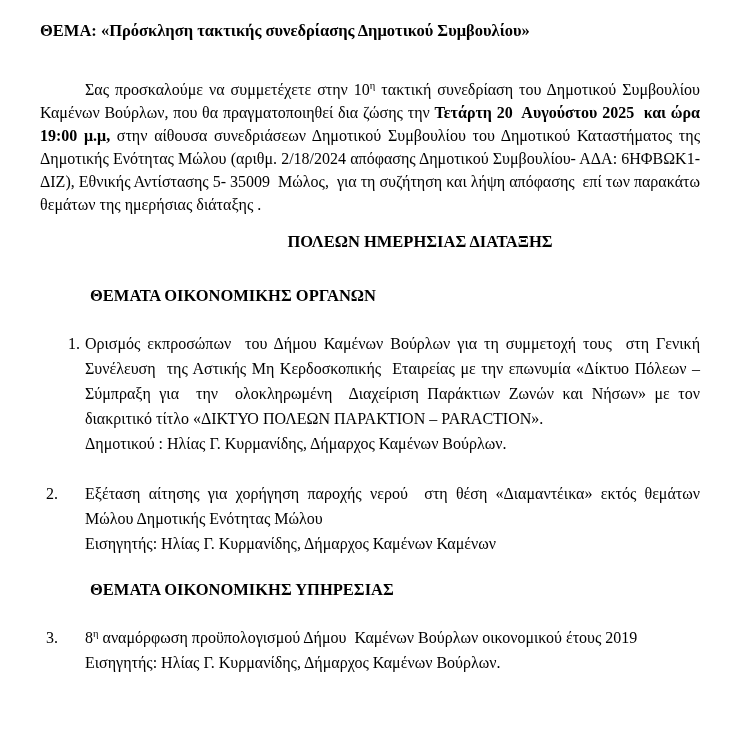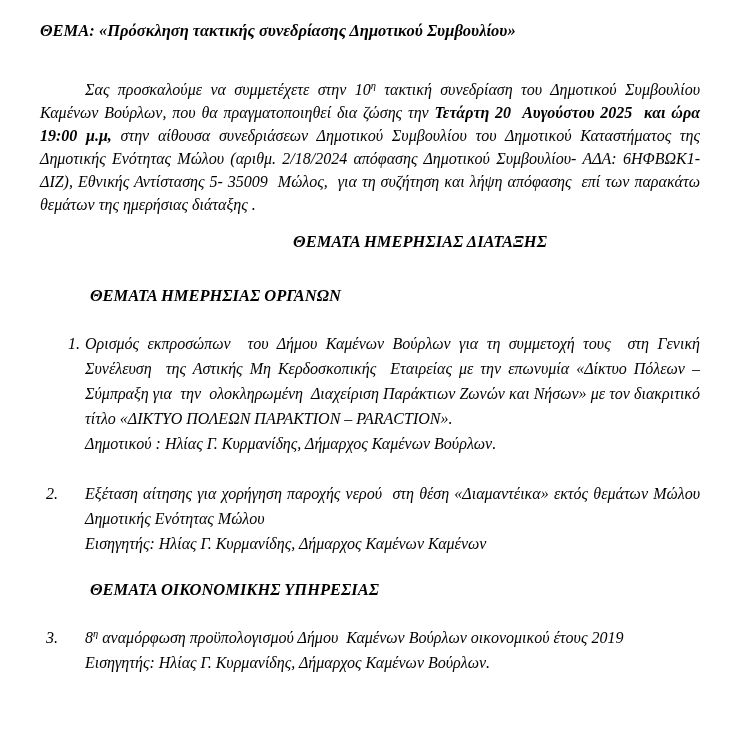--- a/index.html
+++ b/index.html
@@ -11,21 +11,20 @@
     width: 750px;
     height: 753px;
     overflow: hidden;
     color: #000000;
     font-family: "Liberation Serif", "DejaVu Serif", serif;
   }
   .page {
     box-sizing: border-box;
     width: 740px;
     padding: 20px 40px 0 40px;
-    font-style: italic;
   }
   .subject {
     margin: 0;
     font-size: 16.5px;
     line-height: 22px;
     font-weight: 700;
     white-space: pre-wrap;
   }
   .intro {
     margin: 36px 0 0 0;
@@ -76,23 +75,23 @@
 </style>
 </head>
 <body>
 
 <div class="page">
 
   <p class="subject"><b>ΘΕΜΑ: </b><b>«Πρόσκληση τακτικής συνεδρίασης Δημοτικού Συμβουλίου»</b></p>
 
   <p class="intro"><span>Σας προσκαλούμε να συμμετέχετε στην 10</span><sup>η</sup><span> τακτική συνεδρίαση του Δημοτικού Συμβουλίου Καμένων Βούρλων, που θα πραγματοποιηθεί δια ζώσης την </span><b>Τετάρτη 20  Αυγούστου 2025  και ώρα 19:00 μ.μ,</b><span> στην αίθουσα συνεδριάσεων Δημοτικού Συμβουλίου του Δημοτικού Καταστήματος της Δημοτικής Ενότητας Μώλου (αριθμ. 2/18/2024 απόφασης Δημοτικού Συμβουλίου- ΑΔΑ: 6ΗΦΒΩΚ1-ΔΙΖ), Εθνικής Αντίστασης 5- 35009  Μώλος,  για τη συζήτηση και λήψη απόφασης  επί των παρακάτω θεμάτων της ημερήσιας διάταξης .</span></p>
 
-  <h2 class="agenda-heading">ΘΕΜΑΤΑ ΗΜΕΡΗΣΙΑΣ ΔΙΑΤΑΞΗΣ</h2>
+  <h2 class="agenda-heading">ΠΟΛΕΩΝ ΗΜΕΡΗΣΙΑΣ ΔΙΑΤΑΞΗΣ</h2>
 
-  <h3 class="section-heading">ΘΕΜΑΤΑ ΗΜΕΡΗΣΙΑΣ ΟΡΓΑΝΩΝ</h3>
+  <h3 class="section-heading">ΘΕΜΑΤΑ ΟΙΚΟΝΟΜΙΚΗΣ ΟΡΓΑΝΩΝ</h3>
   <div class="item item-first">
     <span class="num">1.</span>
     <div class="body">
       <div class="item-text">Ορισμός εκπροσώπων  του Δήμου Καμένων Βούρλων για τη συμμετοχή τους  στη Γενική Συνέλευση  της Αστικής Μη Κερδοσκοπικής  Εταιρείας με την επωνυμία «Δίκτυο Πόλεων – Σύμπραξη για  την  ολοκληρωμένη  Διαχείριση Παράκτιων Ζωνών και Νήσων» με τον διακριτικό τίτλο «ΔΙΚΤΥΟ ΠΟΛΕΩΝ ΠΑΡΑΚΤΙΟΝ – PARACTION».</div>
       <div class="item-rapporteur">Δημοτικού : Ηλίας Γ. Κυρμανίδης, Δήμαρχος Καμένων Βούρλων.</div>
     </div>
   </div>
 
   <div class="item item-wide">
     <span class="num">2.</span>

